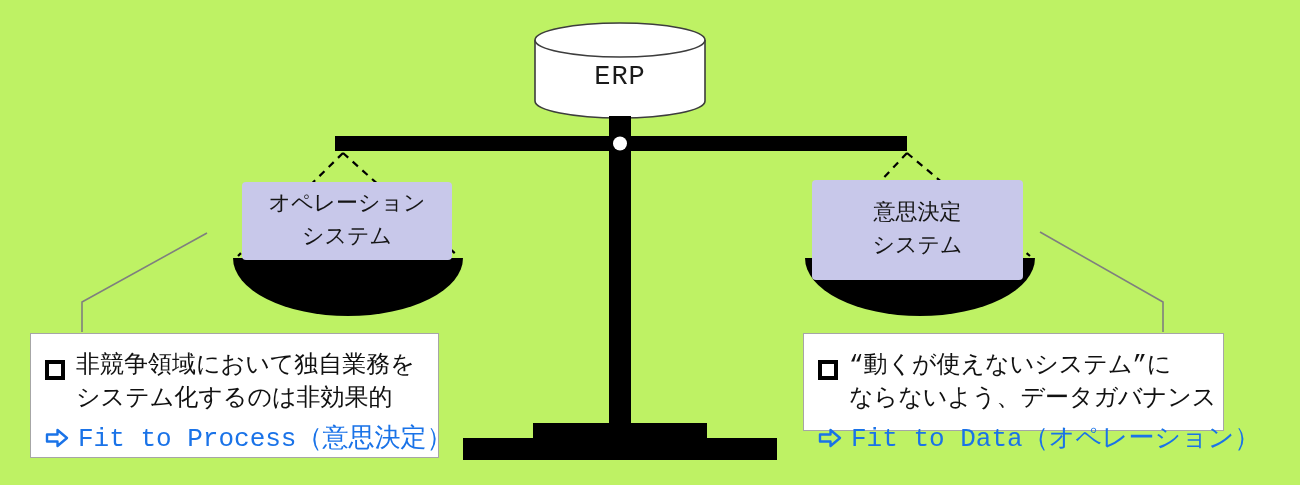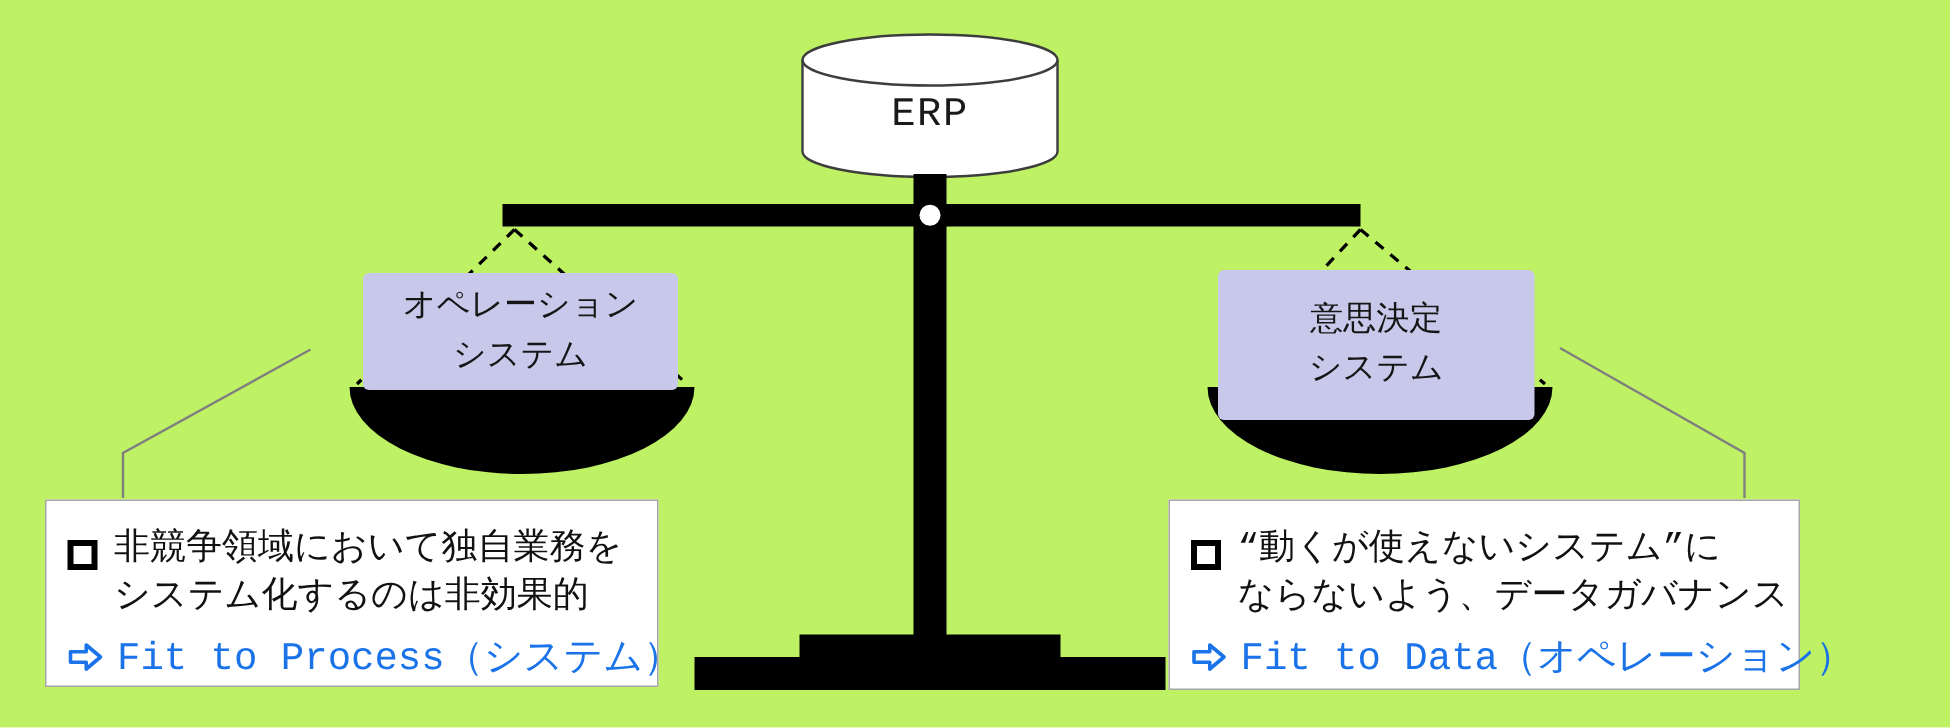--- a/index.html
+++ b/index.html
@@ -49,21 +49,21 @@
   
   .note-box {
     position: absolute;
     background: #ffffff;
     border: 1px solid #a6a6a6;
     box-sizing: border-box;
     padding: 9px 10px 6px 14px;
     font-size: 24px;
   }
   .note-box.left  { left: 30px;  top: 333px; width: 409px; height: 125px; }
-  .note-box.right { left: 779px; top: 333px; width: 421px; height: 127px; }
+  .note-box.right { left: 803px; top: 333px; width: 421px; height: 98px; }
 
   .note-row1 {
     display: flex;
     align-items: flex-end;
     gap: 11px;
     height: 37px;
     white-space: nowrap;
   }
   .bullet-sq {
     width: 12px; height: 12px;
@@ -142,21 +142,21 @@
   <div class="note-box left">
     <div class="note-row1">
       <span class="bullet-sq"></span>
       <span>非競争領域において独自業務を</span>
     </div>
     <div class="note-row2">システム化するのは非効果的</div>
     <div class="note-row3">
       <svg class="arrow-ico" width="24" height="20" viewBox="0 0 24 20">
         <path d="M2 6.5 H12.5 V2 L22 10 L12.5 18 V13.5 H2 Z" fill="none" stroke="#1a73e8" stroke-width="2.4" stroke-linejoin="round"></path>
       </svg>
-      <span>Fit to Process（システム）</span>
+      <span>Fit to Process（意思決定）</span>
     </div>
   </div>
 
   <div class="note-box right">
     <div class="note-row1">
       <span class="bullet-sq"></span>
       <span>“動くが使えないシステム”に</span>
     </div>
     <div class="note-row2">ならないよう、データガバナンス</div>
     <div class="note-row3">

